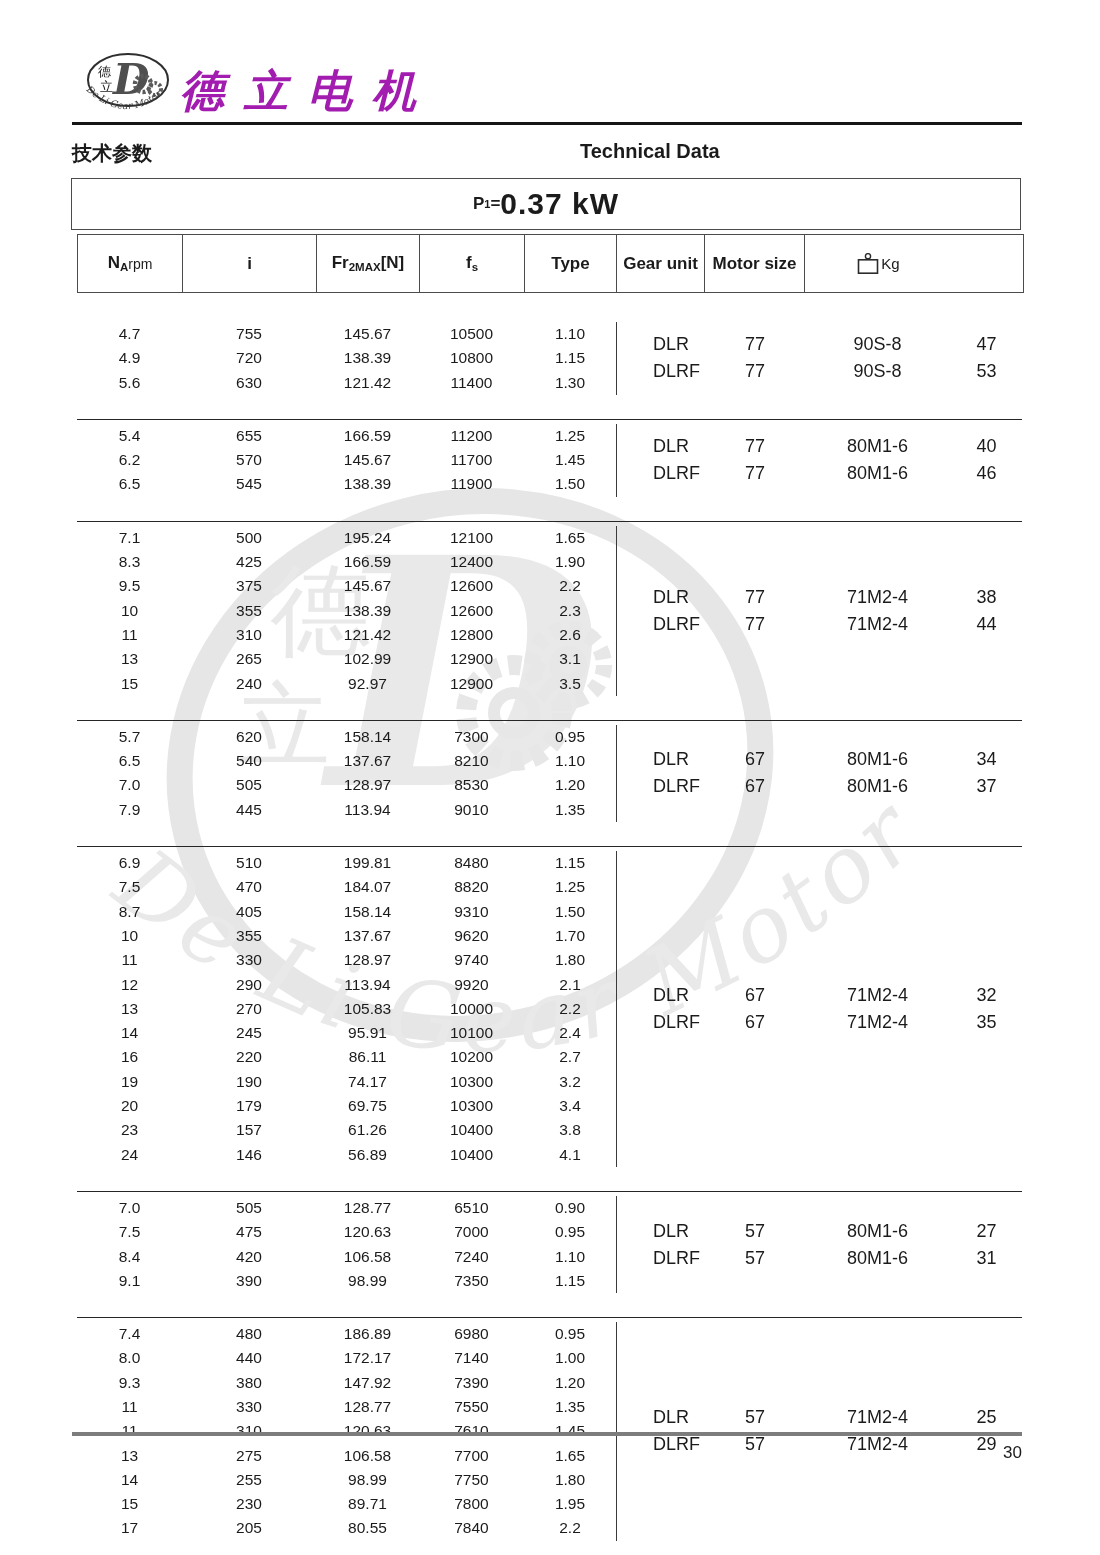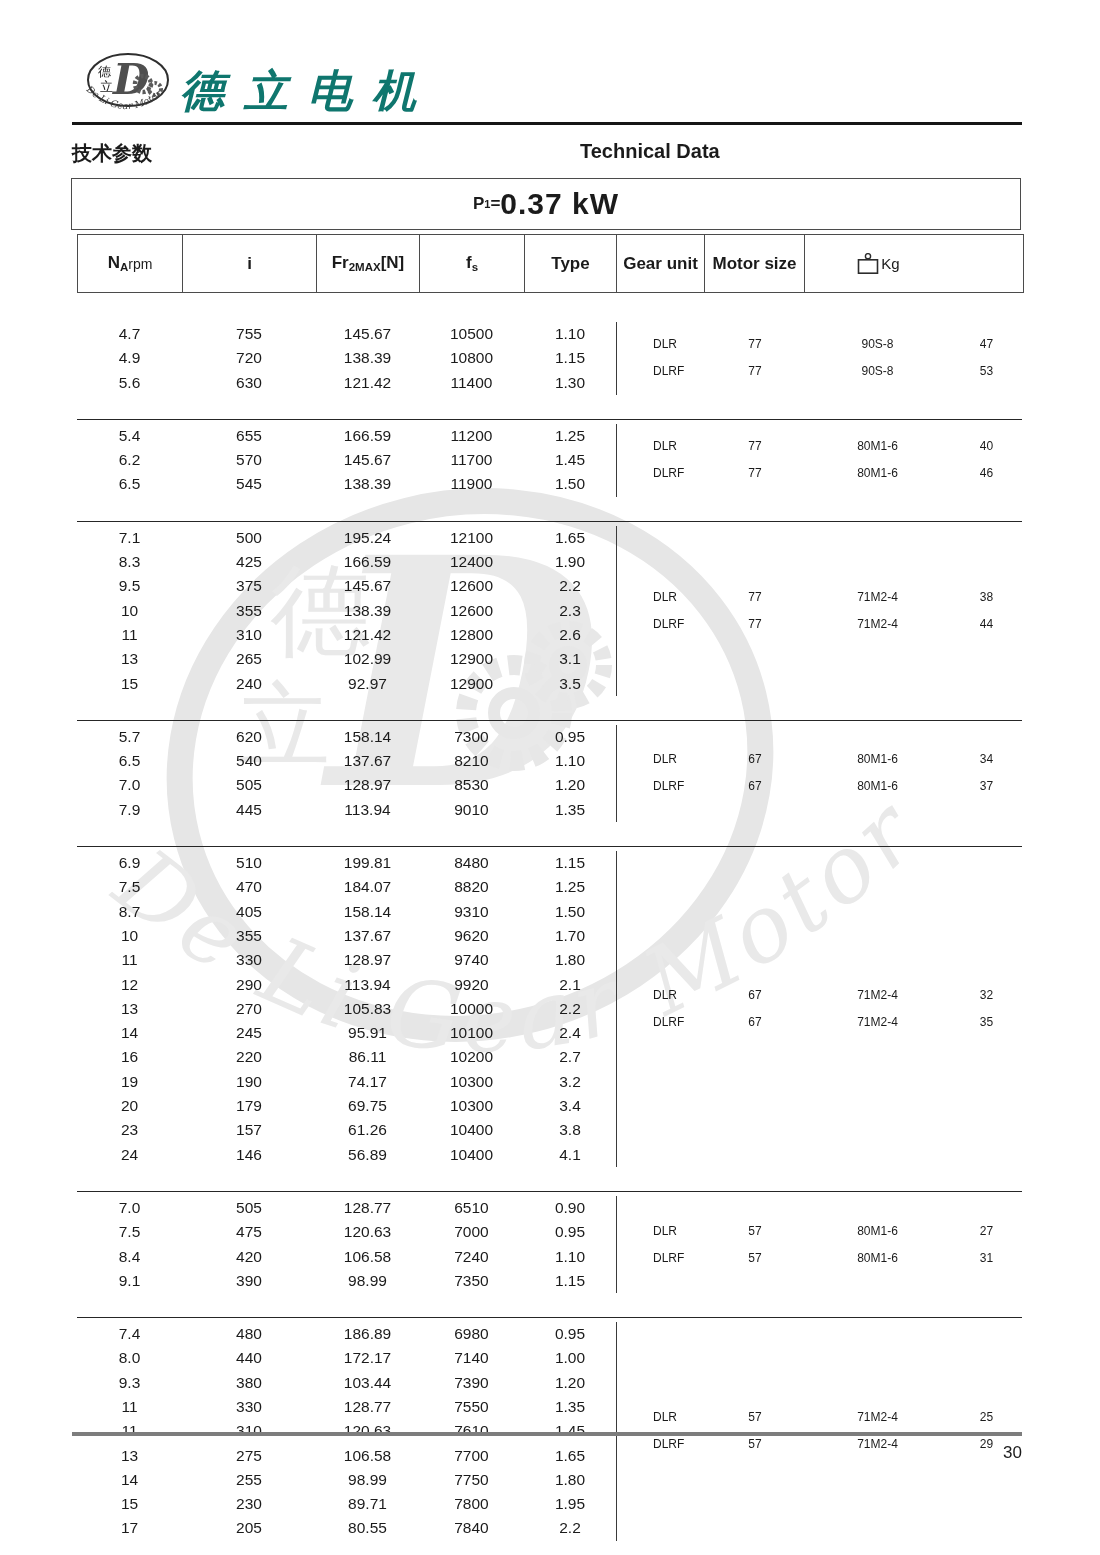--- a/index.html
+++ b/index.html
@@ -7,21 +7,21 @@
     position:relative; width:1100px; height:1555px; background:#ffffff;
     font-family:"Liberation Sans", sans-serif; color:#1b1b1b; overflow:hidden;
   }
   .layer{position:absolute; inset:0; z-index:1;}
   
   .watermark{position:absolute; left:90px; top:445px; z-index:0; pointer-events:none;}
   
   .logo{position:absolute; left:80px; top:50px;}
   .brand{
     position:absolute; left:180px; top:62px; font-family:"DejaVu Serif", serif;
-    font-weight:bold; font-style:italic; font-size:44px; letter-spacing:20px; color:#0f766e;
+    font-weight:bold; font-style:italic; font-size:44px; letter-spacing:20px; color:#a21caf;
   }
   .top-rule{position:absolute; left:72px; top:122px; width:950px; height:3px; background:#161616;}
   .sec-cn{position:absolute; left:72px; top:140px; font-size:20px; font-weight:bold;}
   .sec-en{position:absolute; left:580px; top:140px; font-size:20px; font-weight:bold;}
   
   .power-box{
     position:absolute; left:71px; top:178px; width:948px; height:50px;
     border:1.5px solid #4b4b4b; display:flex; align-items:center; justify-content:center;
   }
   .power-box .p{font-size:17px; font-weight:bold;}
@@ -58,21 +58,21 @@
     font-size:15.5px; line-height:24.3px; text-align:center; white-space:nowrap;
   }
   .g-right{
     width:406px; border-left:1.2px solid #3a3a3a;
     display:flex; align-items:center;
   }
   .r-grid{
     display:grid; grid-template-columns:88px 100px 145px 73px; grid-auto-rows:27px;
     width:406px;
   }
-  .rc{font-size:12px; line-height:27px; text-align:center; white-space:nowrap;}
+  .rc{font-size:18px; line-height:27px; text-align:center; white-space:nowrap;}
   .rc.rc0{text-align:left; padding-left:36px;}
   
   .footer-rule{position:absolute; left:72px; top:1432px; width:950px; height:3.5px; background:#7d7d7d;}
   .page-number{position:absolute; left:72px; top:1443px; width:950px; text-align:right; font-size:17px;}
 </style>
 </head>
 <body>
 
 <div class="page">
 
@@ -436,21 +436,21 @@
             <div class="num">186.89</div>
             <div class="num">6980</div>
             <div class="num">0.95</div>
             <div class="num">8.0</div>
             <div class="num">440</div>
             <div class="num">172.17</div>
             <div class="num">7140</div>
             <div class="num">1.00</div>
             <div class="num">9.3</div>
             <div class="num">380</div>
-            <div class="num">103.44</div>
+            <div class="num">147.92</div>
             <div class="num">7390</div>
             <div class="num">1.20</div>
             <div class="num">11</div>
             <div class="num">330</div>
             <div class="num">128.77</div>
             <div class="num">7550</div>
             <div class="num">1.35</div>
             <div class="num">11</div>
             <div class="num">310</div>
             <div class="num">120.63</div>

